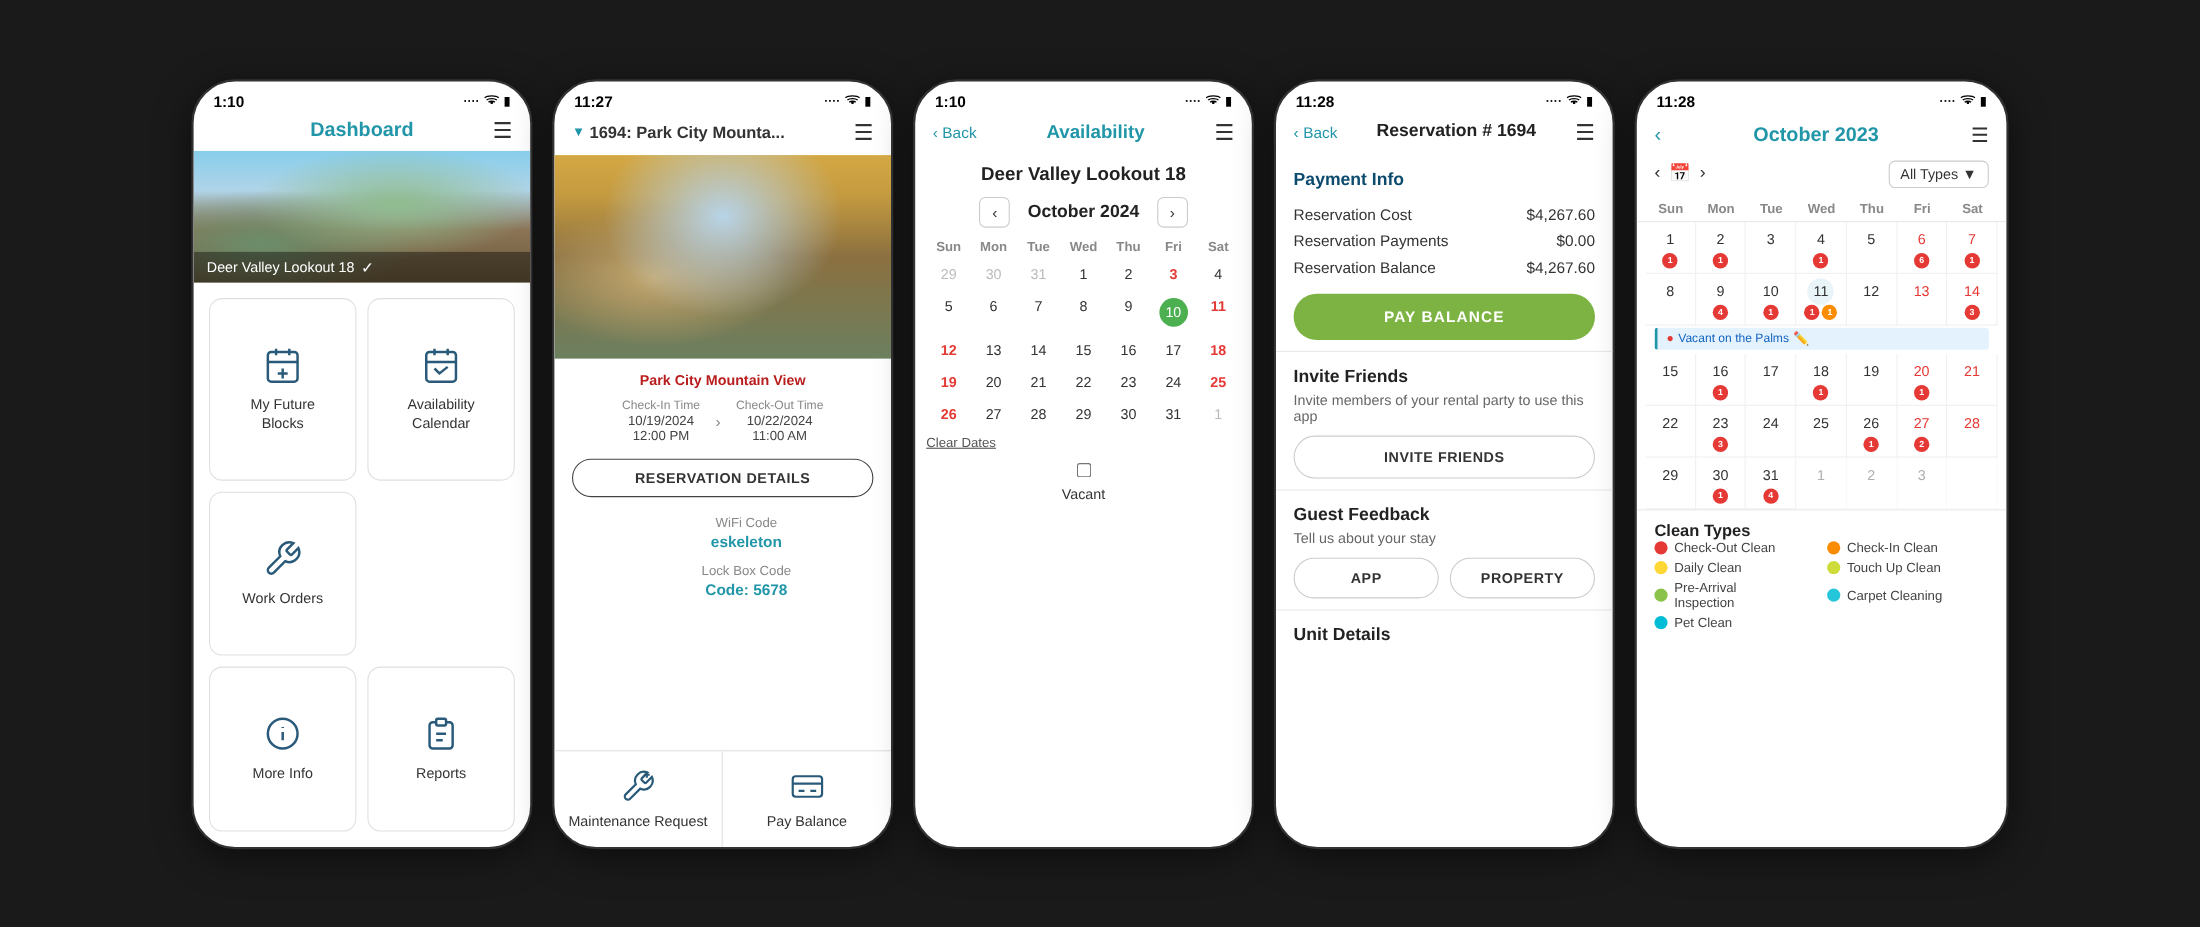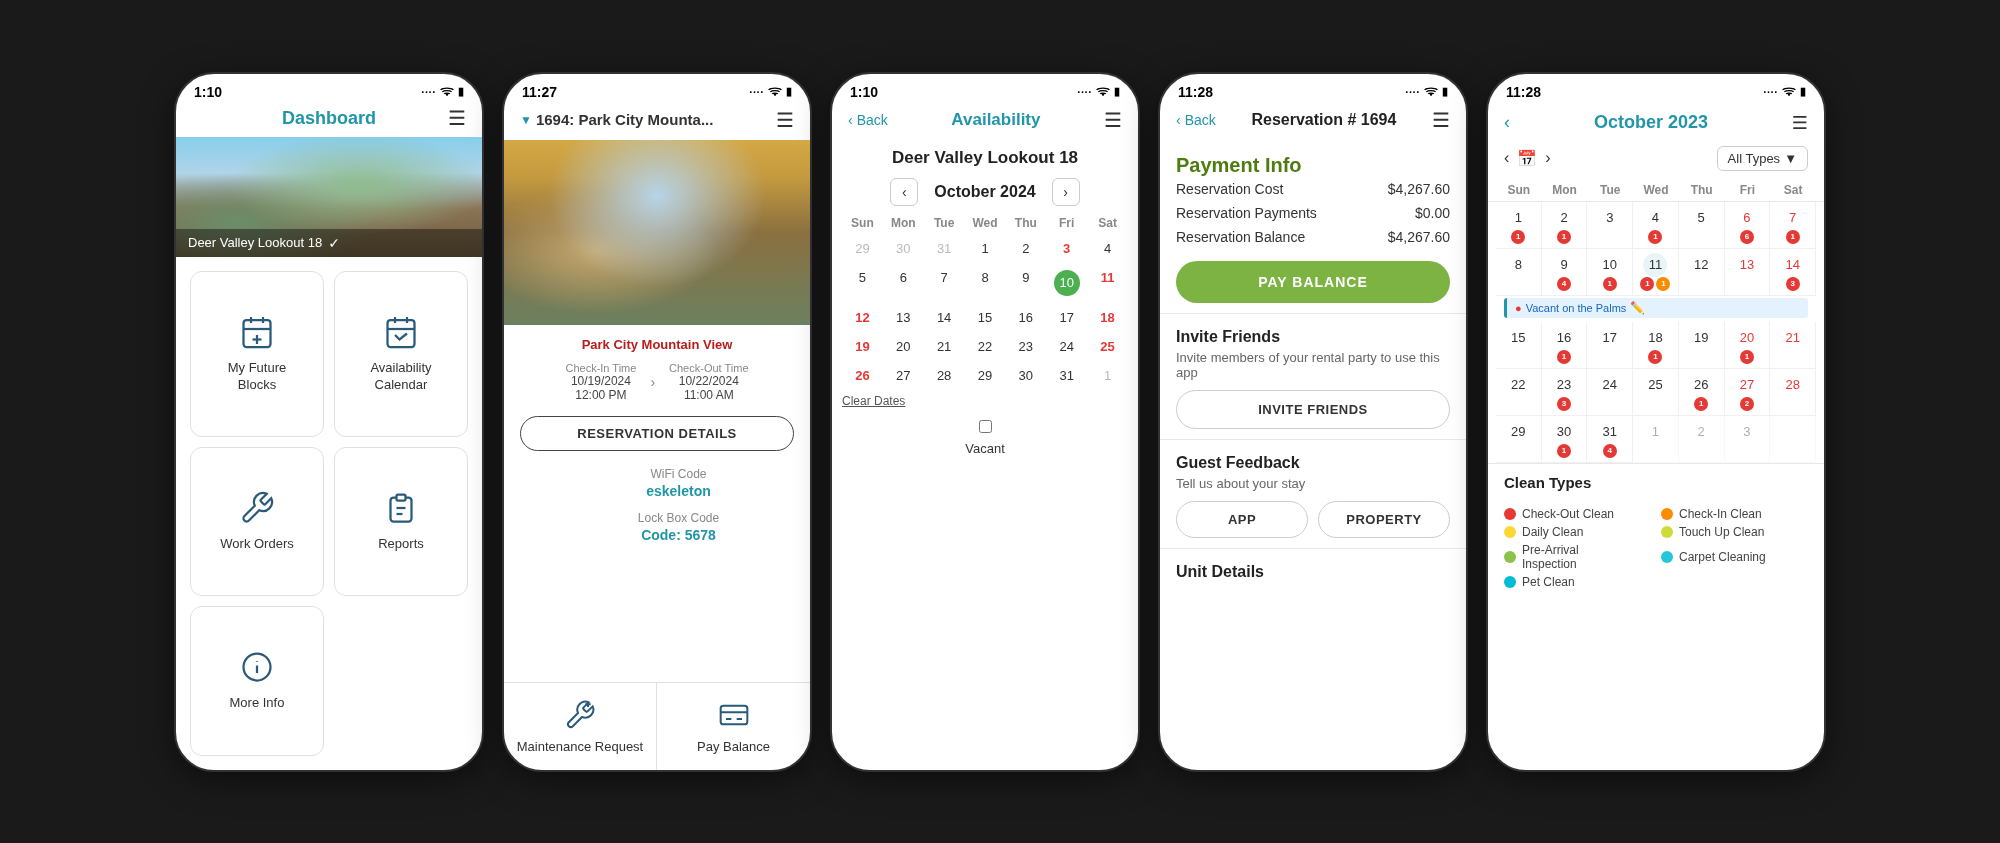--- a/index.html
+++ b/index.html
@@ -255,23 +255,24 @@
       justify-content: space-between;
       align-items: center;
       padding: 4px 16px 8px;
     }
     .s4-header .back { display: flex; align-items: center; gap: 4px; font-size: 14px; color: #2196a8; cursor: pointer; }
     .s4-section {
       padding: 14px 16px 10px;
       border-bottom: 1px solid #e8e8e8;
     }
     .s4-section-title {
-      font-size: 20px;
+      font-size: 16px;
       font-weight: 700;
-      color: #4d7c0f;
+      color: #0c4a6e;
+      margin-bottom: 10px;
     }
     .s4-row {
       display: flex;
       justify-content: space-between;
       align-items: center;
       padding: 4px 0;
       font-size: 14px;
       color: #333;
     }
     .s4-row .amount { font-weight: 500; }
@@ -422,21 +423,21 @@
       font-size: 11px;
       color: #1565c0;
       display: flex;
       align-items: center;
       gap: 4px;
     }
     .s5-clean-types {
       padding: 10px 16px;
       border-top: 1px solid #e8e8e8;
     }
-    .s5-clean-title { font-size: 15px; font-weight: 700; color: #222; margin-bottom: 16px; }
+    .s5-clean-title { font-size: 15px; font-weight: 700; color: #222; margin-bottom: 0; }
     .s5-clean-grid {
       display: grid;
       grid-template-columns: 1fr 1fr;
       gap: 4px 10px;
     }
     .s5-clean-item {
       display: flex;
       align-items: center;
       gap: 6px;
       font-size: 12px;
@@ -529,37 +530,37 @@
         <span class="label">Availability<br>Calendar</span>
       </div>
 
       <div class="s1-grid-item">
         <svg viewBox="0 0 24 24" fill="none" stroke="#2a5a7a" stroke-width="1.5">
           <path d="M14.7 6.3a1 1 0 0 0 0 1.4l1.6 1.6a1 1 0 0 0 1.4 0l3.77-3.77a6 6 0 0 1-7.94 7.94l-6.91 6.91a2.12 2.12 0 0 1-3-3l6.91-6.91a6 6 0 0 1 7.94-7.94l-3.76 3.76z"></path>
         </svg>
         <span class="label">Work Orders</span>
       </div>
 
+      <div class="s1-grid-item" style="grid-column:1;">
+        <svg viewBox="0 0 24 24" fill="none" stroke="#2a5a7a" stroke-width="1.5">
+          <circle cx="12" cy="12" r="9"></circle>
+          <line x1="12" y1="8" x2="12" y2="8.5"></line>
+          <line x1="12" y1="11" x2="12" y2="16"></line>
+        </svg>
+        <span class="label">More Info</span>
+      </div>
+
       <div class="s1-grid-item">
         <svg viewBox="0 0 24 24" fill="none" stroke="#2a5a7a" stroke-width="1.5">
           <path d="M9 5H7a2 2 0 0 0-2 2v12a2 2 0 0 0 2 2h10a2 2 0 0 0 2-2V7a2 2 0 0 0-2-2h-2"></path>
           <rect x="9" y="3" width="6" height="4" rx="1"></rect>
           <line x1="9" y1="12" x2="15" y2="12"></line>
           <line x1="9" y1="16" x2="13" y2="16"></line>
         </svg>
         <span class="label">Reports</span>
-      </div>
-
-      <div class="s1-grid-item" style="grid-column:1;">
-        <svg viewBox="0 0 24 24" fill="none" stroke="#2a5a7a" stroke-width="1.5">
-          <circle cx="12" cy="12" r="9"></circle>
-          <line x1="12" y1="8" x2="12" y2="8.5"></line>
-          <line x1="12" y1="11" x2="12" y2="16"></line>
-        </svg>
-        <span class="label">More Info</span>
       </div>
     </div>
   </div>
 
   <div class="phone">
     <div class="status-bar">
       <span class="time">11:27</span>
       <div class="status-icons">
         <span>····</span>
         <span>

